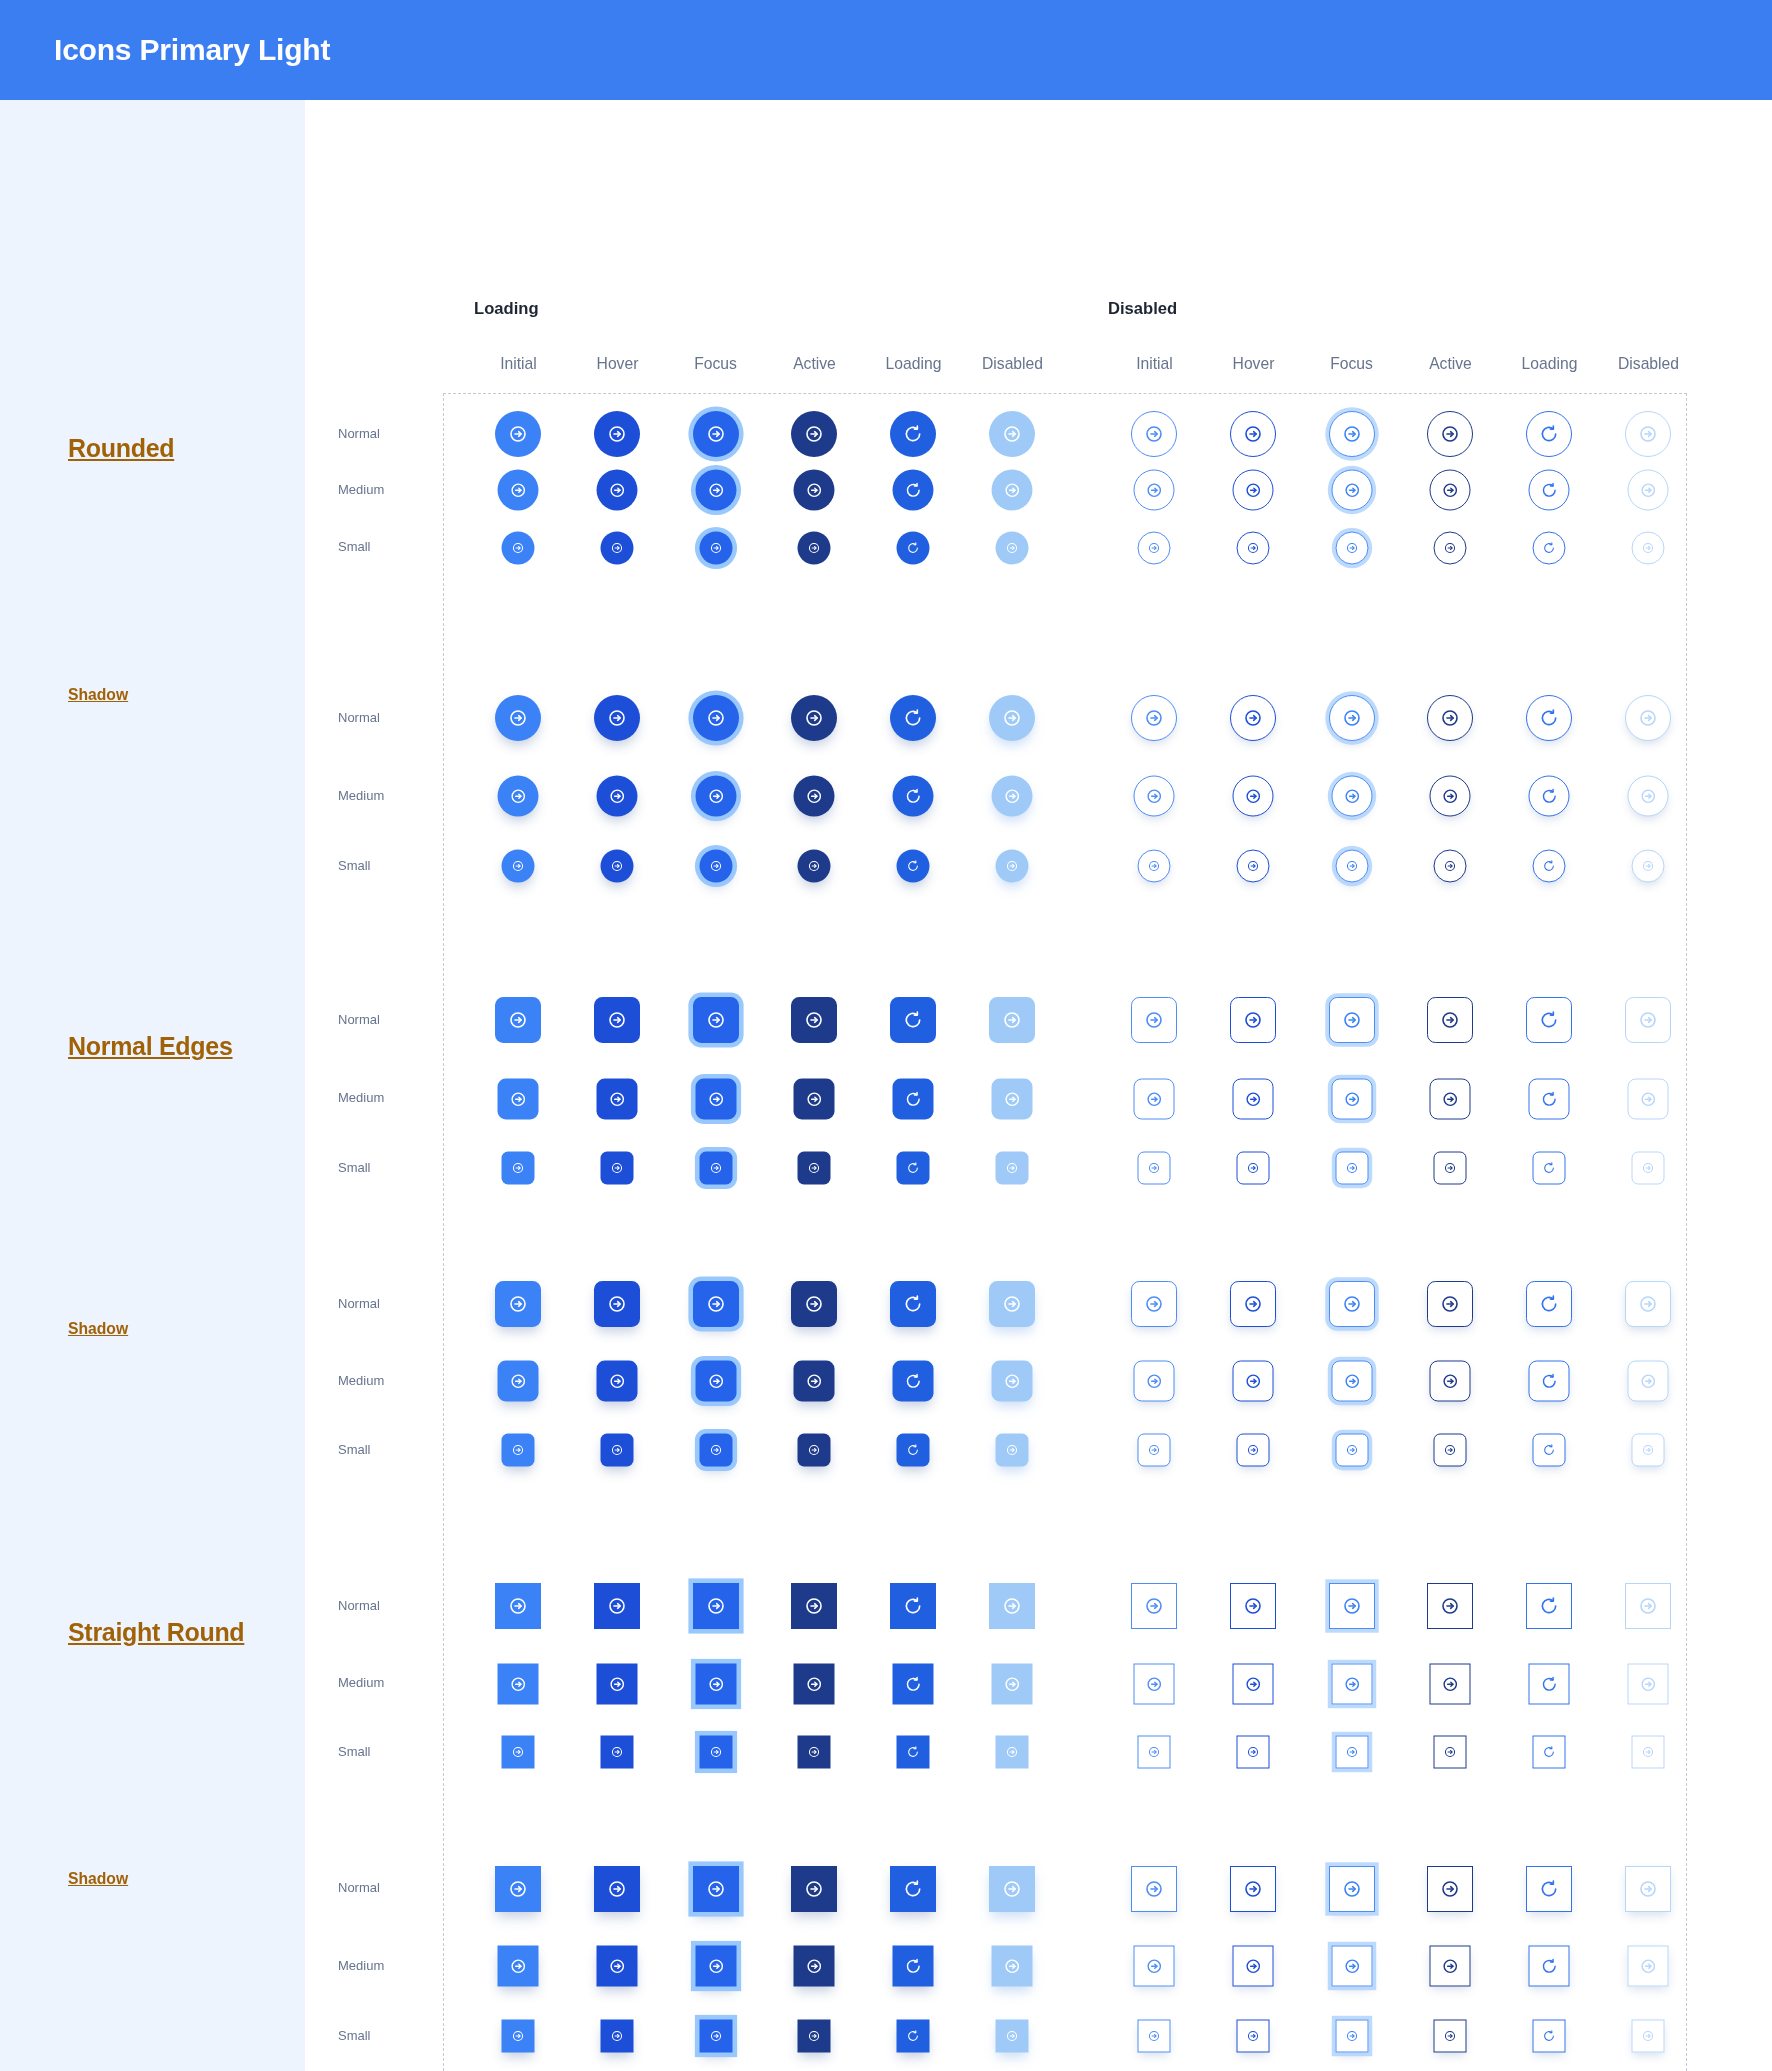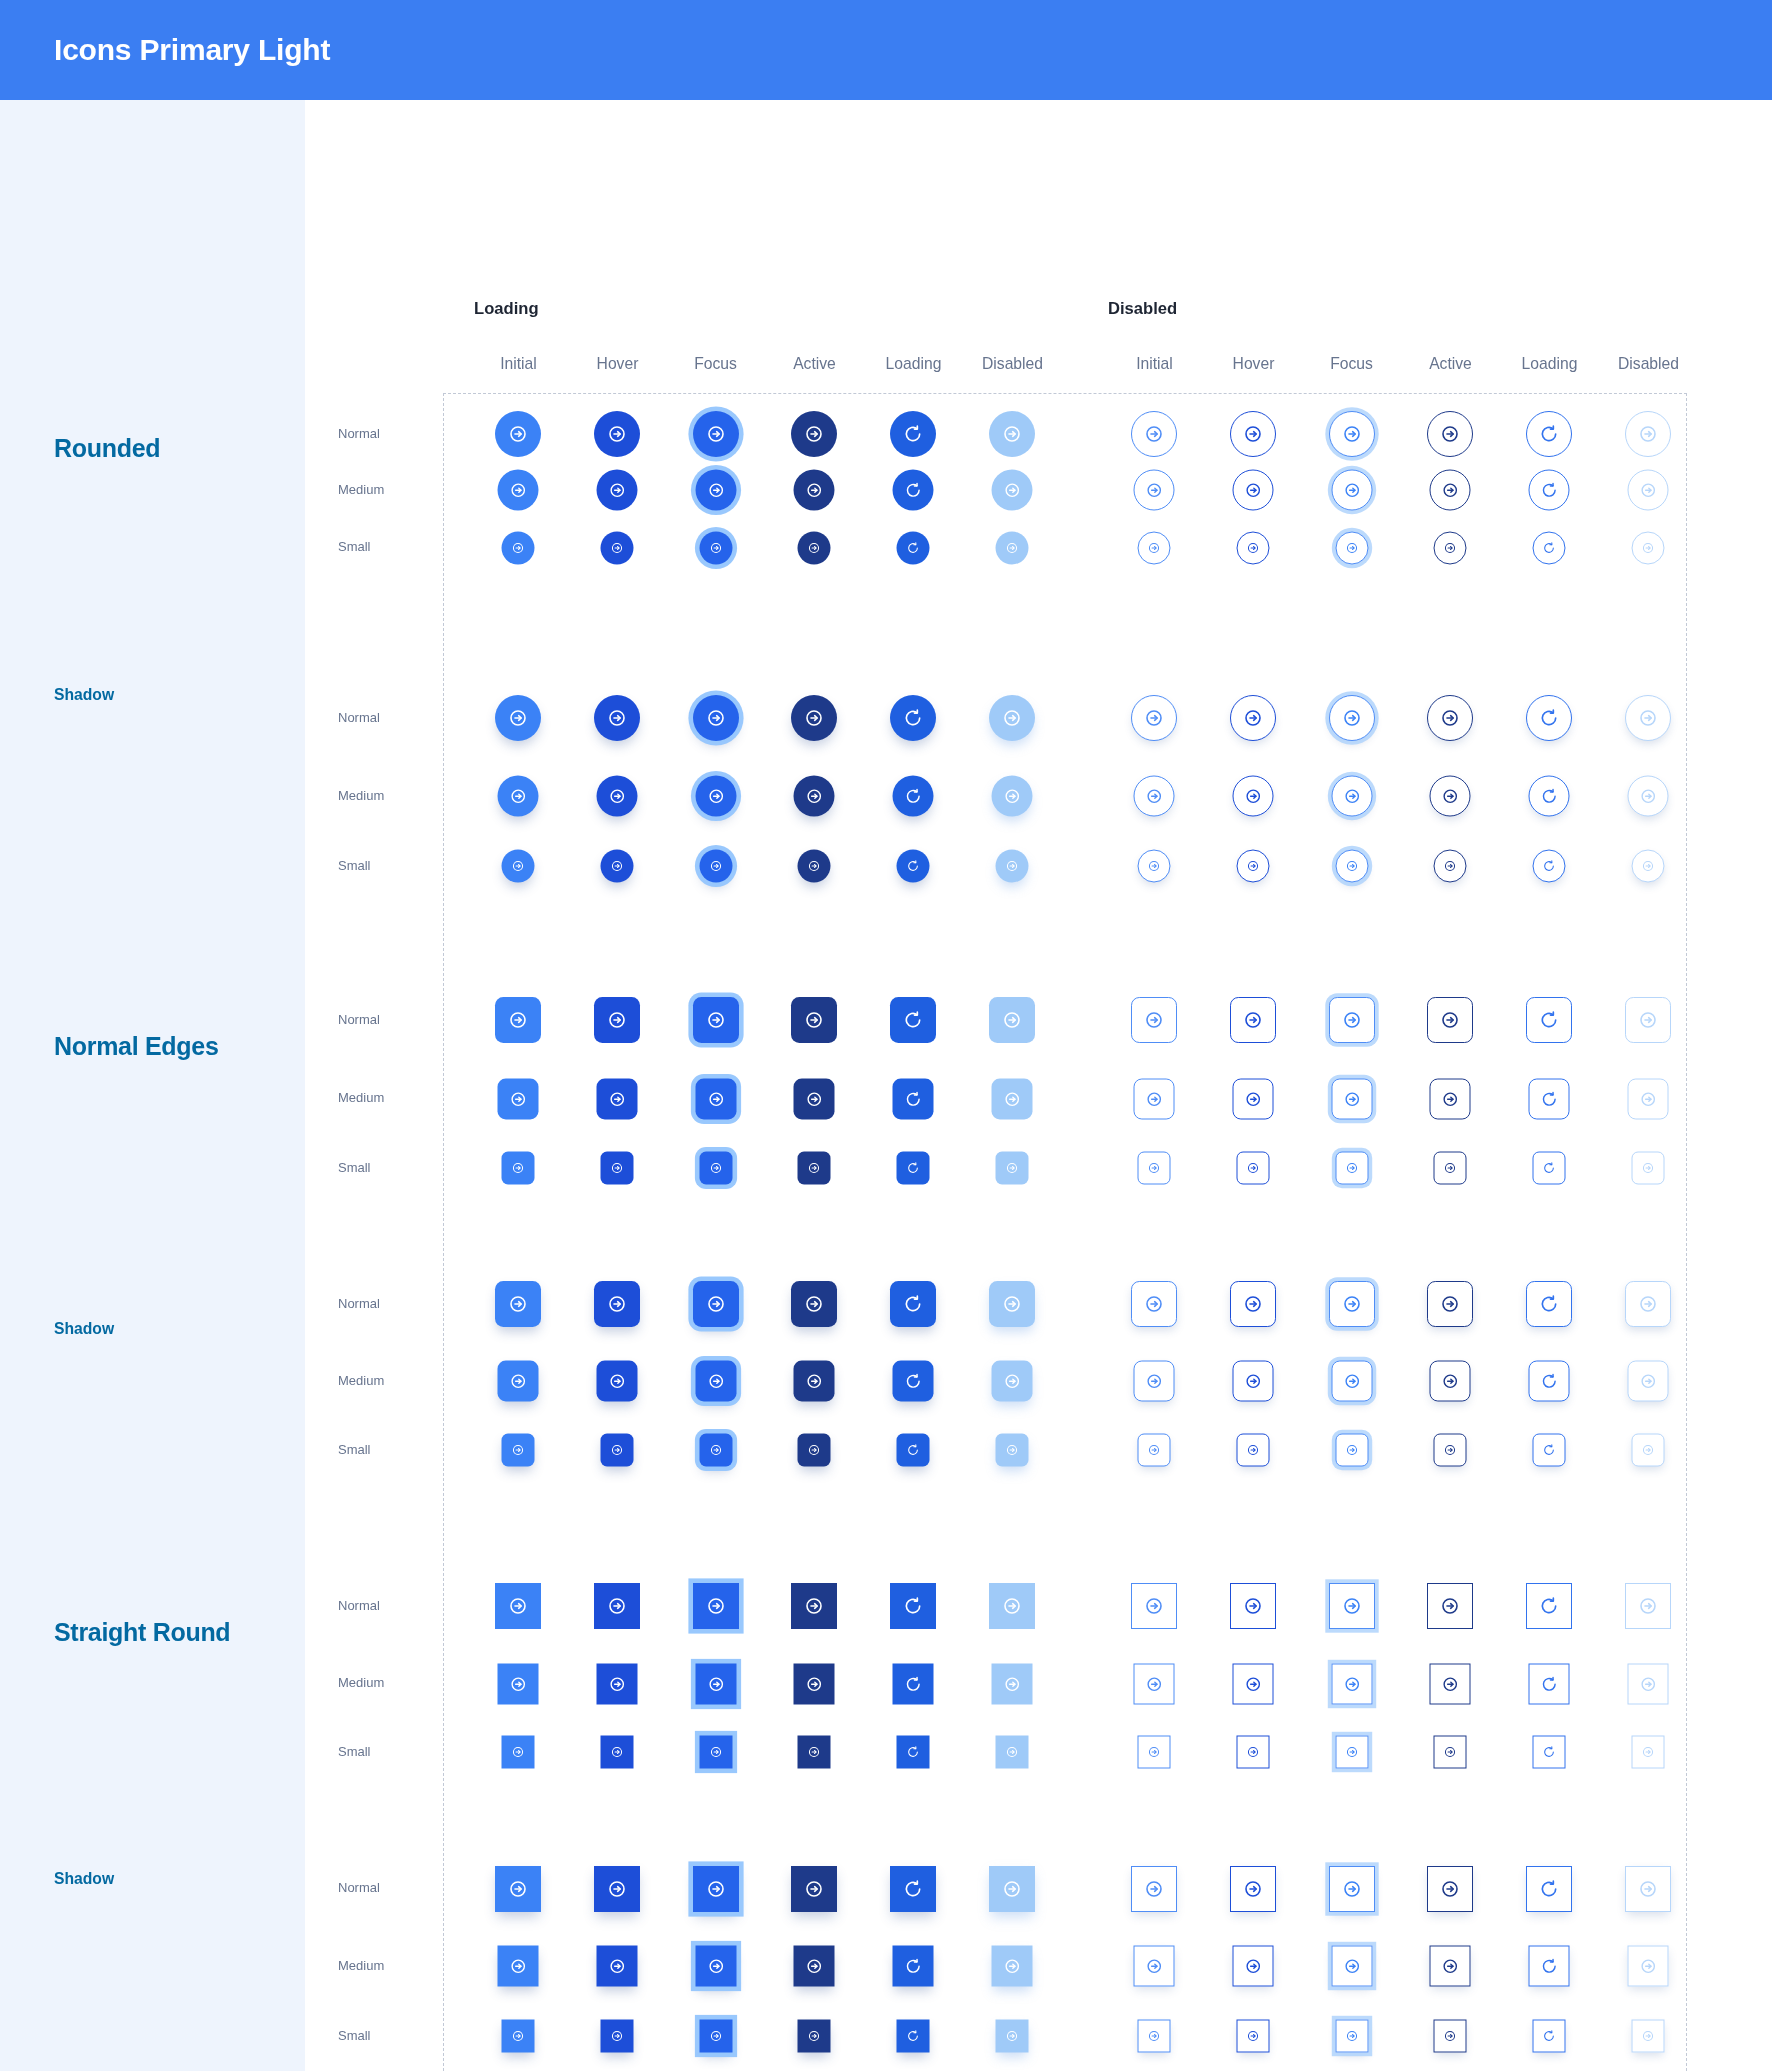--- a/index.html
+++ b/index.html
@@ -40,23 +40,24 @@
   }
   .canvas {
     flex: 1;
     background: #ffffff;
     position: relative;
   }
 
   
   .side-label {
     position: absolute;
-    left: 54px;
-    color: #0369a1;
+    left: 68px;
+    color: #a16207;
     white-space: nowrap;
+    text-decoration: underline;
   }
   .side-label.major {
     font-size: 25px;
     font-weight: 700;
     letter-spacing: -0.3px;
   }
   .side-label.minor {
     font-size: 15.7px;
     font-weight: 700;
   }

